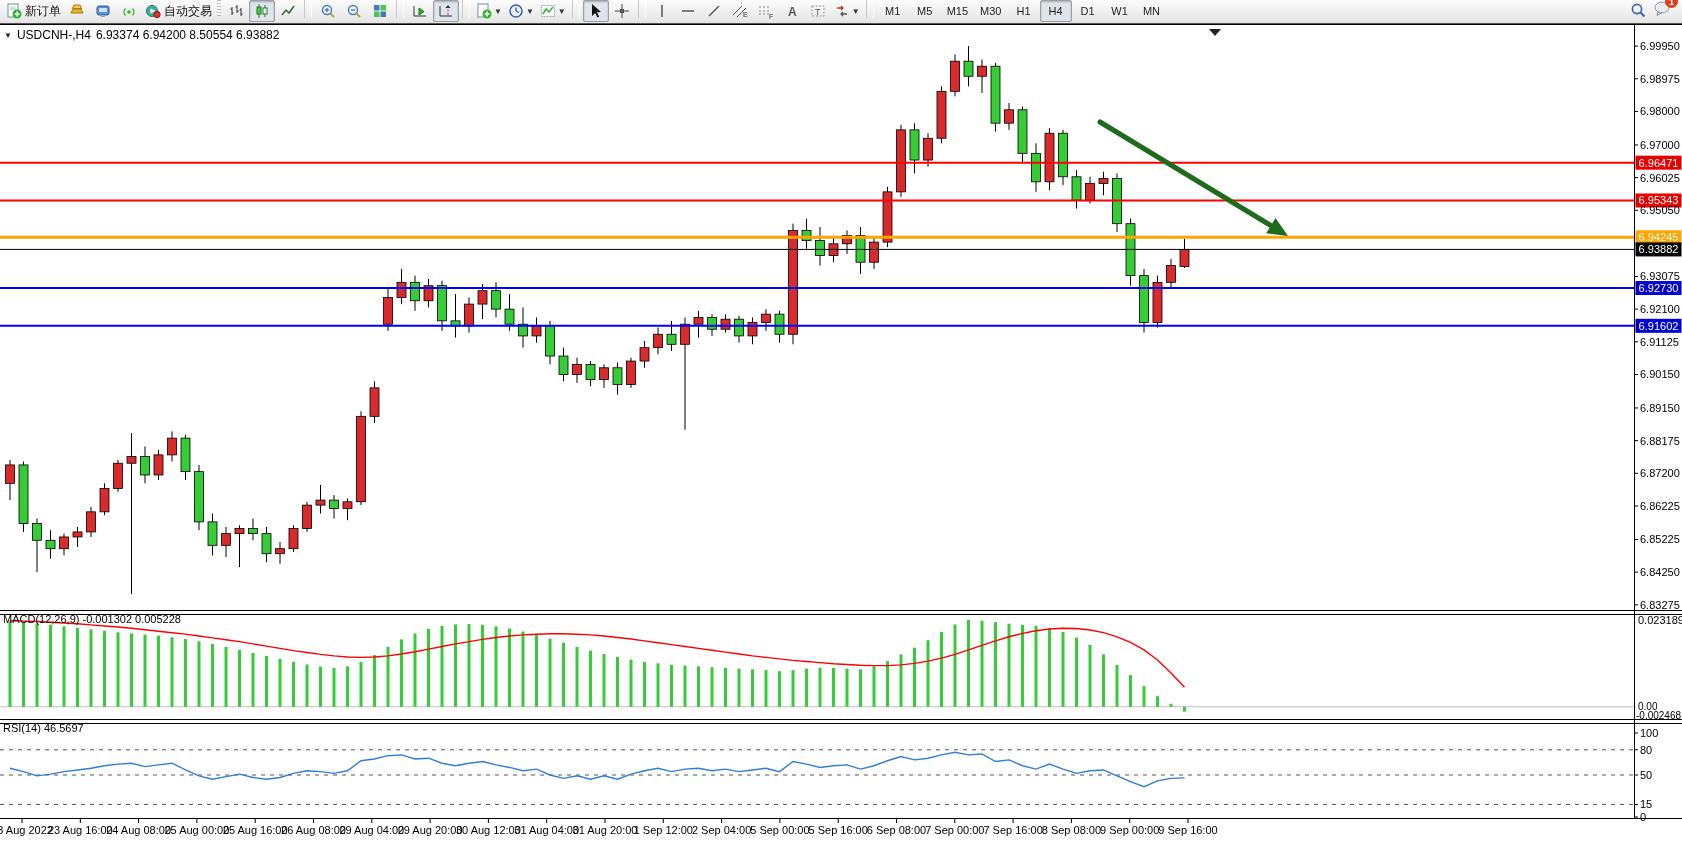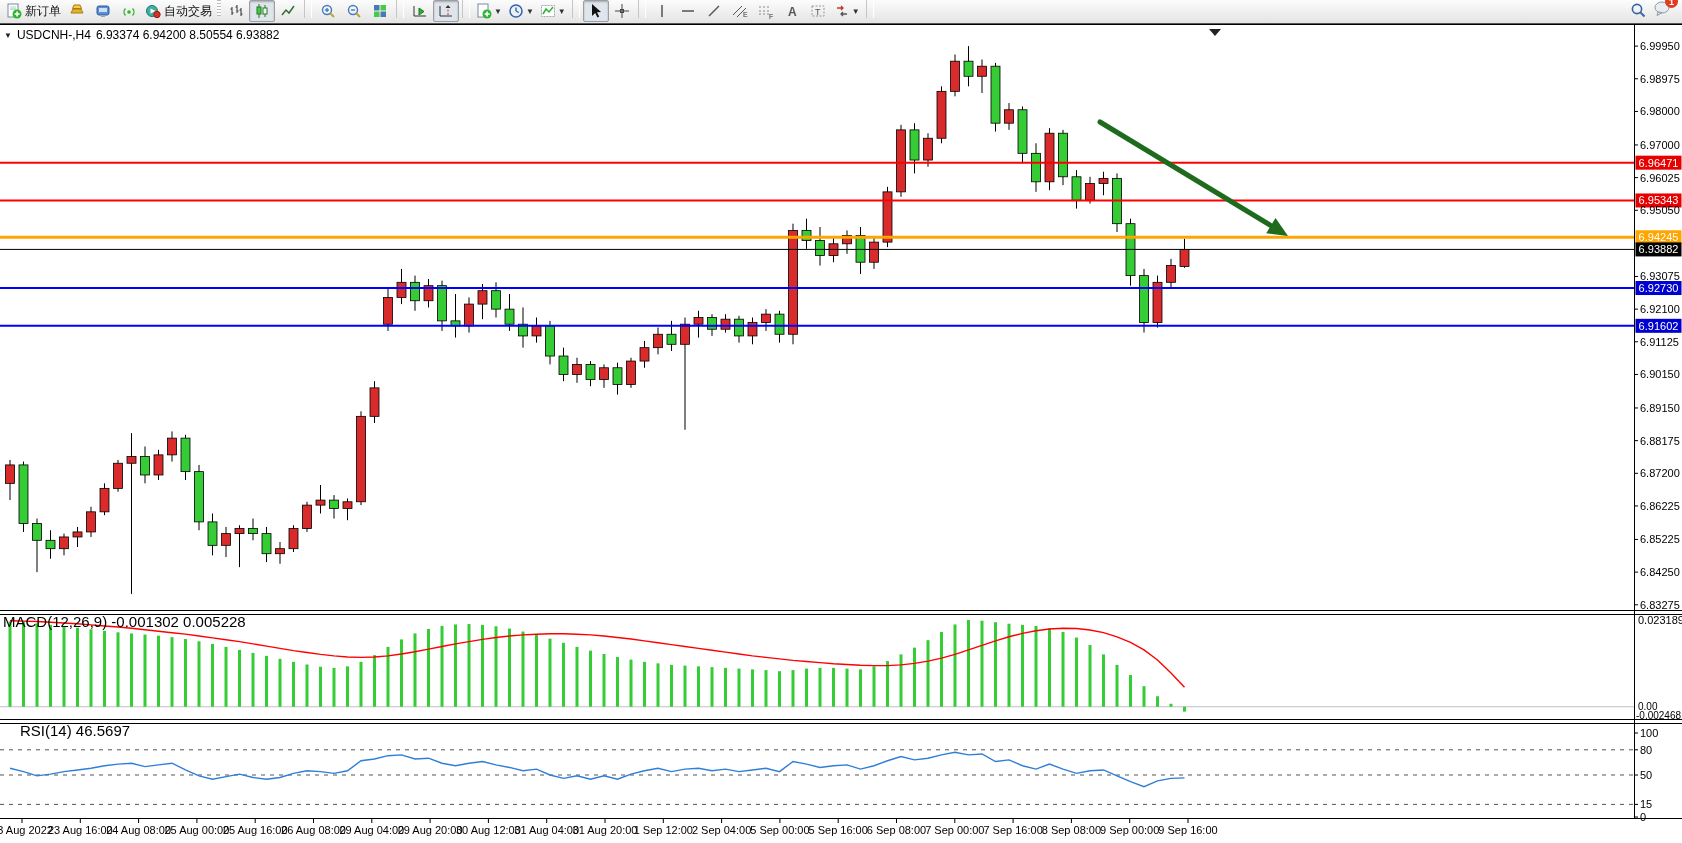--- a/index.html
+++ b/index.html
@@ -17,23 +17,23 @@
   .grip{width:4px;height:16px;margin:0 2px;background:repeating-linear-gradient(#bbb 0 1px,#fff 1px 3px);}
   .dd{font-size:8px;color:#333;margin-left:2px;}
   .tf{font-size:11px;padding:0 5px;color:#222;}
   .tb-right{margin-left:auto;display:flex;align-items:center;gap:6px;padding-right:8px;}
   .chat-wrap{position:relative;}
   .badge{position:absolute;top:-5px;right:-7px;background:#e03c1d;color:#fff;border-radius:50%;
     width:13px;height:13px;font-size:9px;display:flex;align-items:center;justify-content:center;font-weight:bold;}
   
   .chart-title{position:absolute;top:28px;left:4px;font-size:12px;color:#000;z-index:3;display:flex;align-items:center;gap:5px;}
   .tri{font-size:8px;color:#222;}
-  .ind-label{position:absolute;left:3px;font-size:15px;color:#000;z-index:3;}
+  .ind-label{position:absolute;left:3px;font-size:11px;color:#000;z-index:3;}
   #macd-label{top:613px;}
-  #rsi-label{top:722px;margin-left:17px;}
+  #rsi-label{top:722px;}
   svg{font-family:"Liberation Sans",sans-serif;}
   .chart-svg{position:absolute;top:24px;left:0;}
 </style>
 </head>
 <body>
 
 <div class="app">
 
   <div class="toolbar">
     <div class="tbtn">
@@ -213,20 +213,31 @@
       </svg>
     </div>
     <div class="tbtn">
       <svg width="16" height="16">
         <path d="M3 5 L9 5 M7 3 L9 5 L7 7" stroke="#c0392b" fill="none" stroke-width="1.3"></path>
         <path d="M13 11 L7 11 M9 9 L7 11 L9 13" stroke="#555" fill="none" stroke-width="1.3"></path>
       </svg>
         <span class="dd">▼</span>
     </div>
     <div class="tsep"></div>
+    <div id="tf-group" style="display:flex;align-items:center;">
+        <div class="tbtn tf">M1</div>
+        <div class="tbtn tf">M5</div>
+        <div class="tbtn tf">M15</div>
+        <div class="tbtn tf">M30</div>
+        <div class="tbtn tf">H1</div>
+        <div class="tbtn tf active">H4</div>
+        <div class="tbtn tf">D1</div>
+        <div class="tbtn tf">W1</div>
+        <div class="tbtn tf">MN</div>
+      </div>
     <div class="tb-right">
       <svg width="17" height="17">
         <circle cx="7" cy="7" r="4.6" fill="none" stroke="#3565a8" stroke-width="1.6"></circle>
         <line x1="10.4" y1="10.4" x2="14.5" y2="14.5" stroke="#3565a8" stroke-width="2"></line>
       </svg>
       <div class="chat-wrap">
         <svg width="18" height="16">
           <ellipse cx="9" cy="7.5" rx="7" ry="5.5" fill="#e9edf2" stroke="#8a97a8"></ellipse>
           <polygon points="5,12 4,15.5 9,12.5" fill="#e9edf2" stroke="#8a97a8"></polygon>
         </svg>

